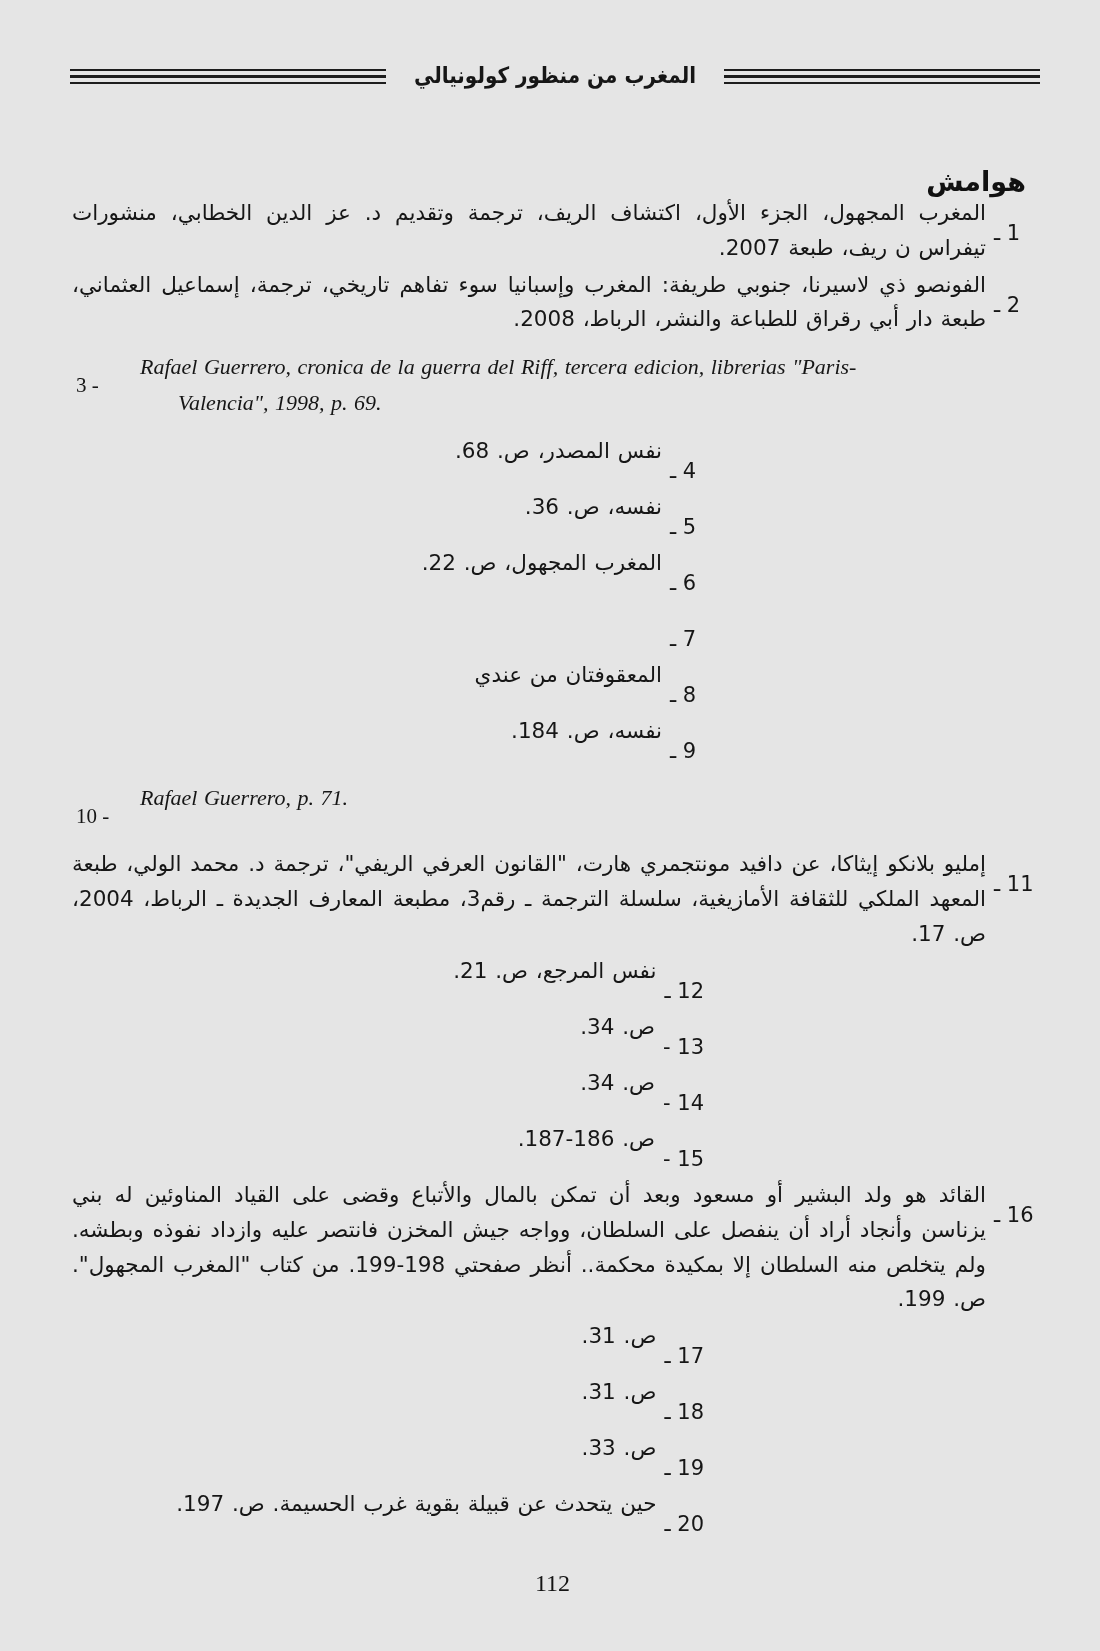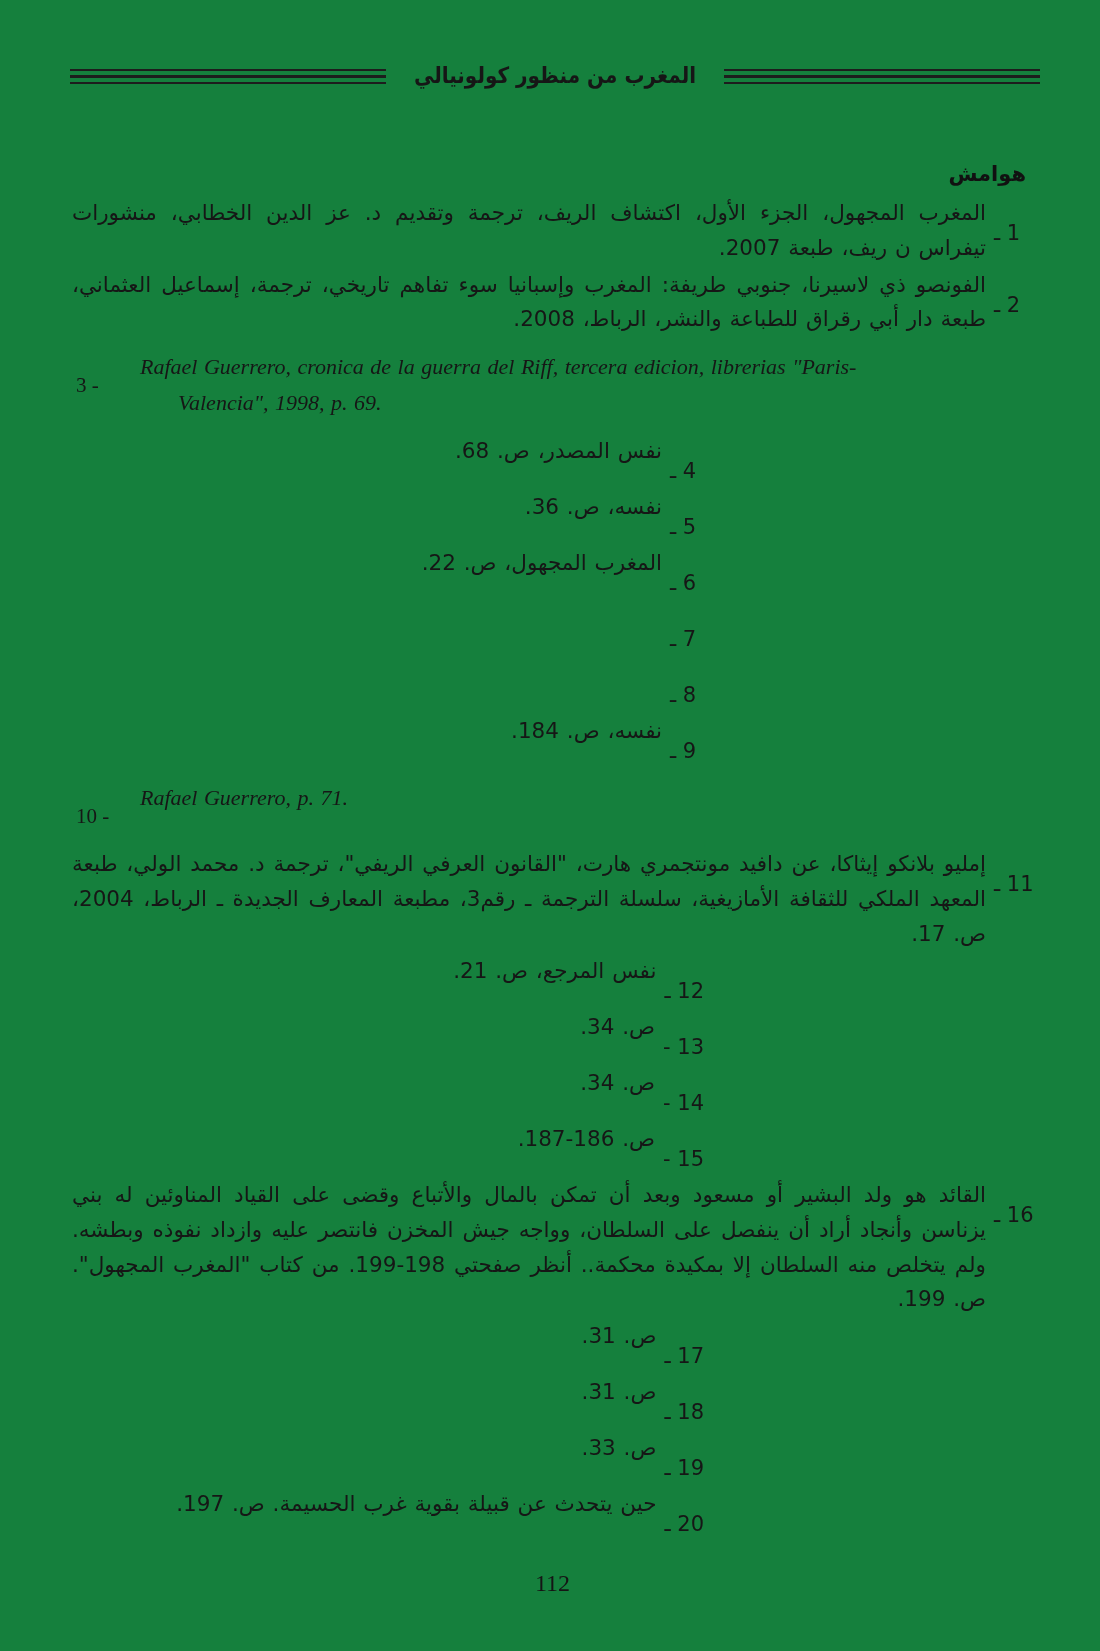--- a/index.html
+++ b/index.html
@@ -14,21 +14,21 @@
     position: relative;
     font-family: "DejaVu Sans", sans-serif;
     color: #1a1a1a;
     overflow: hidden;
   }
 
   .page {
     position: absolute;
     inset: 0;
     padding: 16px;
-    background: #15803d;
+    background: #e5e5e5;
   }
 
   
   .running-header {
     position: absolute;
     top: 52px;
     left: 70px;
     right: 60px;
     height: 46px;
     display: flex;
@@ -61,21 +61,21 @@
     white-space: nowrap;
     padding: 0 6px;
     transform: scaleY(1.12);
   }
 
   
   .section-title {
     position: absolute;
     top: 148px;
     right: 74px;
-    font-size: 21px;
+    font-size: 27px;
     font-weight: 700;
     color: #111111;
     direction: rtl;
     text-align: right;
   }
 
   
   .notes {
     position: absolute;
     top: 196px;
@@ -213,20 +213,21 @@
       </div>
       <div class="note ar short">
         <span class="num">6 ـ</span>
         <span class="body">المغرب المجهول، ص. 22.</span>
       </div>
       <div class="note ar short">
         <span class="num">7 ـ</span>
       </div>
       <div class="note ar short">
         <span class="num">8 ـ</span>
+        <span class="body">المعقوفتان من عندي</span>
       </div>
       <div class="note ar short">
         <span class="num">9 ـ</span>
         <span class="body">نفسه، ص. 184.</span>
       </div>
       <div class="note latin spaced-top spaced-bottom">
         <span class="num">10 -</span>
         <span class="body">Rafael Guerrero, p. 71.</span>
       </div>
       <div class="note ar">

